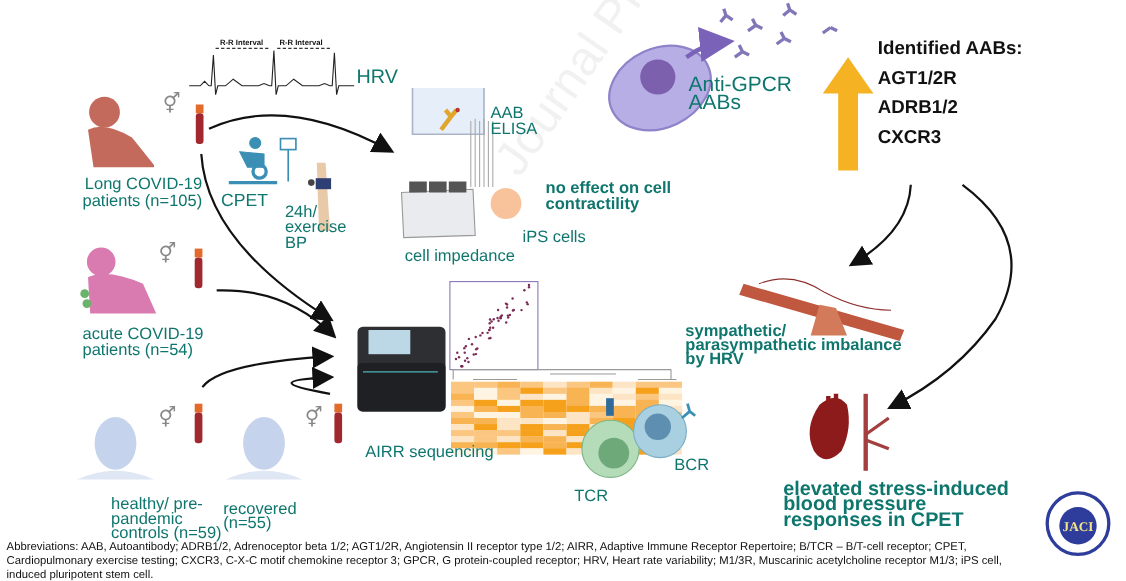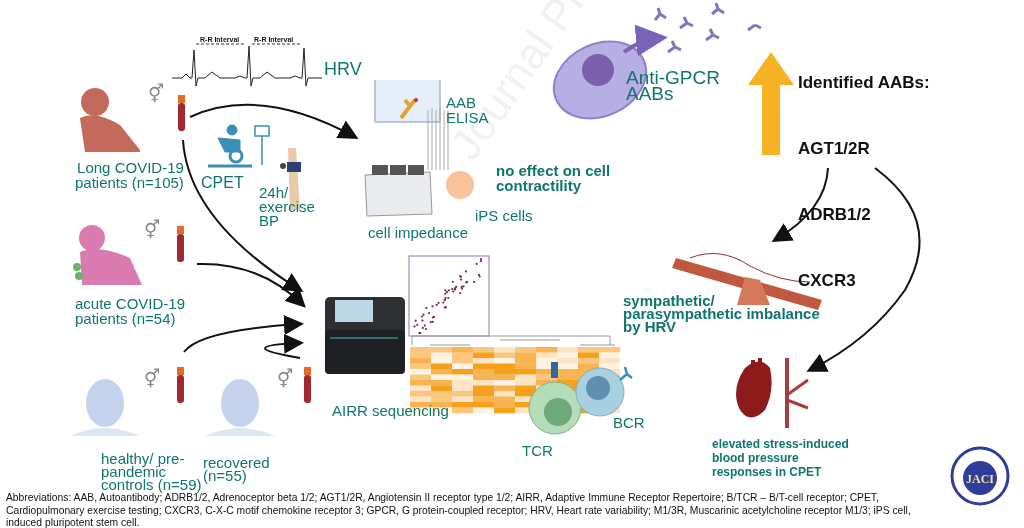--- a/index.html
+++ b/index.html
@@ -1,20 +1,20 @@
 <!DOCTYPE html>
 <html><head>
 <meta charset="utf-8">
 <style>
   html,body{margin:0;padding:0;background:#fff;}
   body{width:1024px;height:528px;position:relative;overflow:hidden;font-family:"Liberation Sans",sans-serif;color:#111;}
   .abs{position:absolute;}
   .lbl{font-size:15px;line-height:15px;color:#0f766e;}
   .bold{font-weight:bold;}
-  .aab-list div{font-weight:bold;font-size:17px;line-height:27px;margin-top:39px;}
+  .aab-list div{font-weight:bold;font-size:17px;line-height:27px;}
   .abbr{left:6px;top:492px;width:910px;font-size:10.3px;line-height:12.5px;color:#111;}
   .wm{left:440px;top:140px;font-size:44px;color:rgba(180,180,180,0.18);transform:rotate(-55deg);transform-origin:left top;white-space:nowrap;}
   svg{position:absolute;left:0;top:0;}
 </style>
 </head>
 <body>
 
 <div class="abs wm">Journal Pre-proof</div>
 
 <svg width="1024" height="528" viewBox="0 0 1024 528">
@@ -413,21 +413,21 @@
   <div>ADRB1/2</div>
   <div>CXCR3</div>
 </div>
 
 <div class="abs lbl bold" style="left:623px;top:294px;font-size:15px;line-height:13px;">
   <div>sympathetic/</div>
   <div>parasympathetic imbalance</div>
   <div>by HRV</div>
 </div>
 
-<div class="abs lbl bold" style="left:712px;top:437px;font-size:12px;line-height:14px;">
+<div class="abs lbl bold" style="left:712px;top:437px;font-size:18px;line-height:14px;">
   <div>elevated stress-induced</div>
   <div>blood pressure</div>
   <div>responses in CPET</div>
 </div>
 
 <div class="abs lbl" style="left:332px;top:403px;">AIRR sequencing</div>
 <div class="abs lbl" style="left:522px;top:432px;margin-top:11px;">TCR</div>
 <div class="abs lbl" style="left:613px;top:415px;">BCR</div>
 
 <div class="abs abbr">Abbreviations: AAB, Autoantibody; ADRB1/2, Adrenoceptor beta 1/2; AGT1/2R, Angiotensin II receptor type 1/2; AIRR, Adaptive Immune Receptor Repertoire; B/TCR – B/T-cell receptor; CPET, Cardiopulmonary exercise testing; CXCR3, C-X-C motif chemokine receptor 3; GPCR, G protein-coupled receptor; HRV, Heart rate variability; M1/3R, Muscarinic acetylcholine receptor M1/3; iPS cell, induced pluripotent stem cell.</div>

